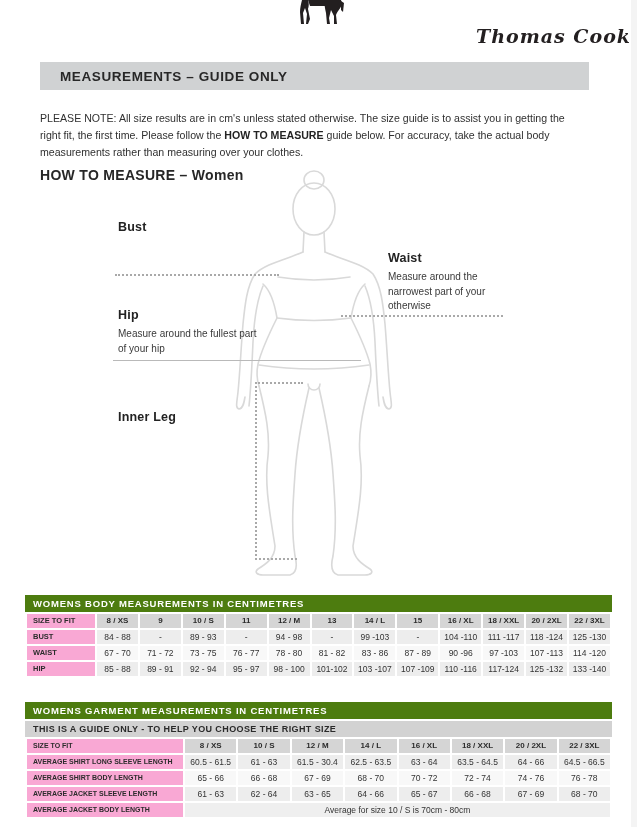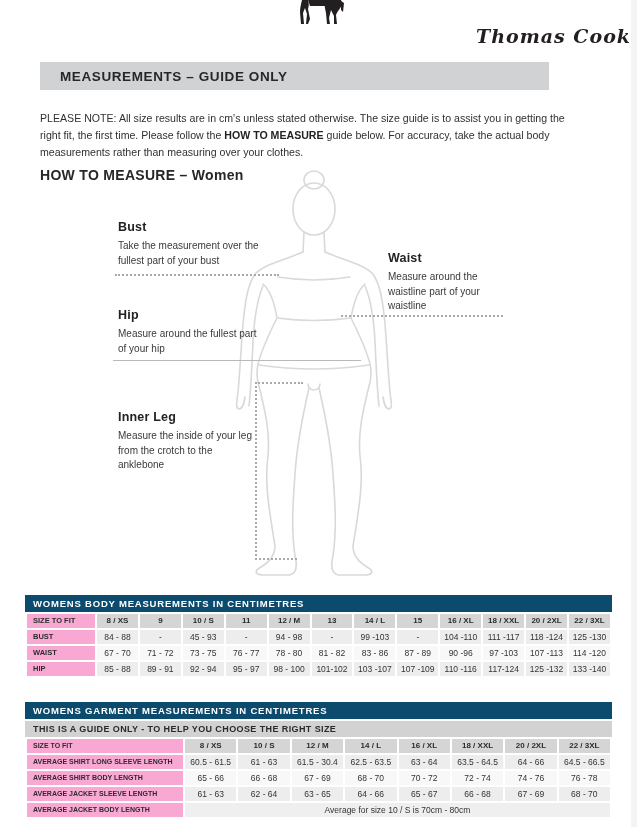--- a/index.html
+++ b/index.html
@@ -17,21 +17,21 @@
   .logo{left:8px;right:6px;top:0;text-align:right;}
   .logo svg{display:block;margin:0 auto;}
   .logo-script{
     font-family:"DejaVu Serif","Liberation Serif",serif;
     font-style:italic;font-weight:bold;font-size:19px;color:#231f20;
     letter-spacing:1px;line-height:22px;margin-top:0;
   }
 
   
   .title-bar{
-    left:40px;top:62px;width:509px;height:28px;background:#d0d2d3;
+    left:40px;top:62px;width:549px;height:28px;background:#d0d2d3;
     display:flex;align-items:center;
   }
   .title-bar span{
     padding-left:20px;font-weight:bold;font-size:13.5px;color:#272727;letter-spacing:.6px;
   }
 
   
   .note{left:40px;top:99px;width:540px;font-size:10.6px;line-height:17px;color:#303030;}
   .note b{color:#232323;}
 
@@ -59,21 +59,21 @@
 
   
   .figure{left:218px;top:166px;}
   .figure path,.figure ellipse{fill:none;stroke:#d9d9d9;stroke-width:1.6;stroke-linecap:round;stroke-linejoin:round;}
 
   
   .tbl-wrap{width:587px;}
   .tbl1{left:25px;top:595px;}
   .tbl2{left:25px;top:702px;}
   .black-bar{
-    background:#0c4a6e;color:#ffffff;font-weight:bold;font-size:9.5px;
+    background:#4d7c0f;color:#ffffff;font-weight:bold;font-size:9.5px;
     letter-spacing:.8px;padding:3px 0 3px 8px;line-height:11px;
   }
   .sub-bar{
     background:#d2d2d2;color:#2a2a2a;font-weight:bold;font-size:9px;
     letter-spacing:.4px;padding:3px 0 3px 8px;line-height:10px;margin-top:2px;
   }
   table.meas{border-collapse:separate;border-spacing:2px;table-layout:fixed;width:100%;}
   table.meas th,table.meas td{
     height:12px;padding:1px 0;text-align:center;font-weight:normal;
     font-size:8.5px;color:#333;line-height:12px;overflow:hidden;white-space:nowrap;
@@ -146,33 +146,31 @@
 
 <div class="abs dot-h ln-bust"></div>
 <div class="abs dot-h ln-waist"></div>
 <div class="abs solid-h ln-hip"></div>
 <div class="abs dot-h ln-il-top"></div>
 <div class="abs dot-v ln-il-v"></div>
 <div class="abs dot-h ln-il-bot"></div>
 
 <div class="abs m-label lbl-bust">
   <h3>Bust</h3>
-  <p>Take the measurement over the fullest part of your bust</p>
 </div>
 <div class="abs m-label lbl-waist">
   <h3>Waist</h3>
-  <p>Measure around the waistline part of your waistline</p>
+  <p>Measure around the narrowest part of your otherwise</p>
 </div>
 <div class="abs m-label lbl-hip">
   <h3>Hip</h3>
   <p>Measure around the fullest part of your hip</p>
 </div>
 <div class="abs m-label lbl-innerleg">
   <h3>Inner Leg</h3>
-  <p>Measure the inside of your leg from the crotch to the anklebone</p>
 </div>
 
 <div class="abs tbl-wrap tbl1">
   <div class="black-bar">WOMENS BODY MEASUREMENTS IN CENTIMETRES</div>
   <table class="meas t1">
       <tbody>
         <tr>
           <th class="lbl">SIZE TO FIT</th>
           <th class="hdr">8 / XS</th>
           <th class="hdr">9</th>
@@ -184,21 +182,21 @@
           <th class="hdr">15</th>
           <th class="hdr">16 / XL</th>
           <th class="hdr">18 / XXL</th>
           <th class="hdr">20 / 2XL</th>
           <th class="hdr">22 / 3XL</th>
         </tr>
         <tr>
           <th class="lbl">BUST</th>
           <td class="a">84 - 88</td>
           <td class="a">-</td>
-          <td class="a">45 - 93</td>
+          <td class="a">89 - 93</td>
           <td class="a">-</td>
           <td class="a">94 - 98</td>
           <td class="a">-</td>
           <td class="a">99 -103</td>
           <td class="a">-</td>
           <td class="a">104 -110</td>
           <td class="a">111 -117</td>
           <td class="a">118 -124</td>
           <td class="a">125 -130</td>
         </tr>

